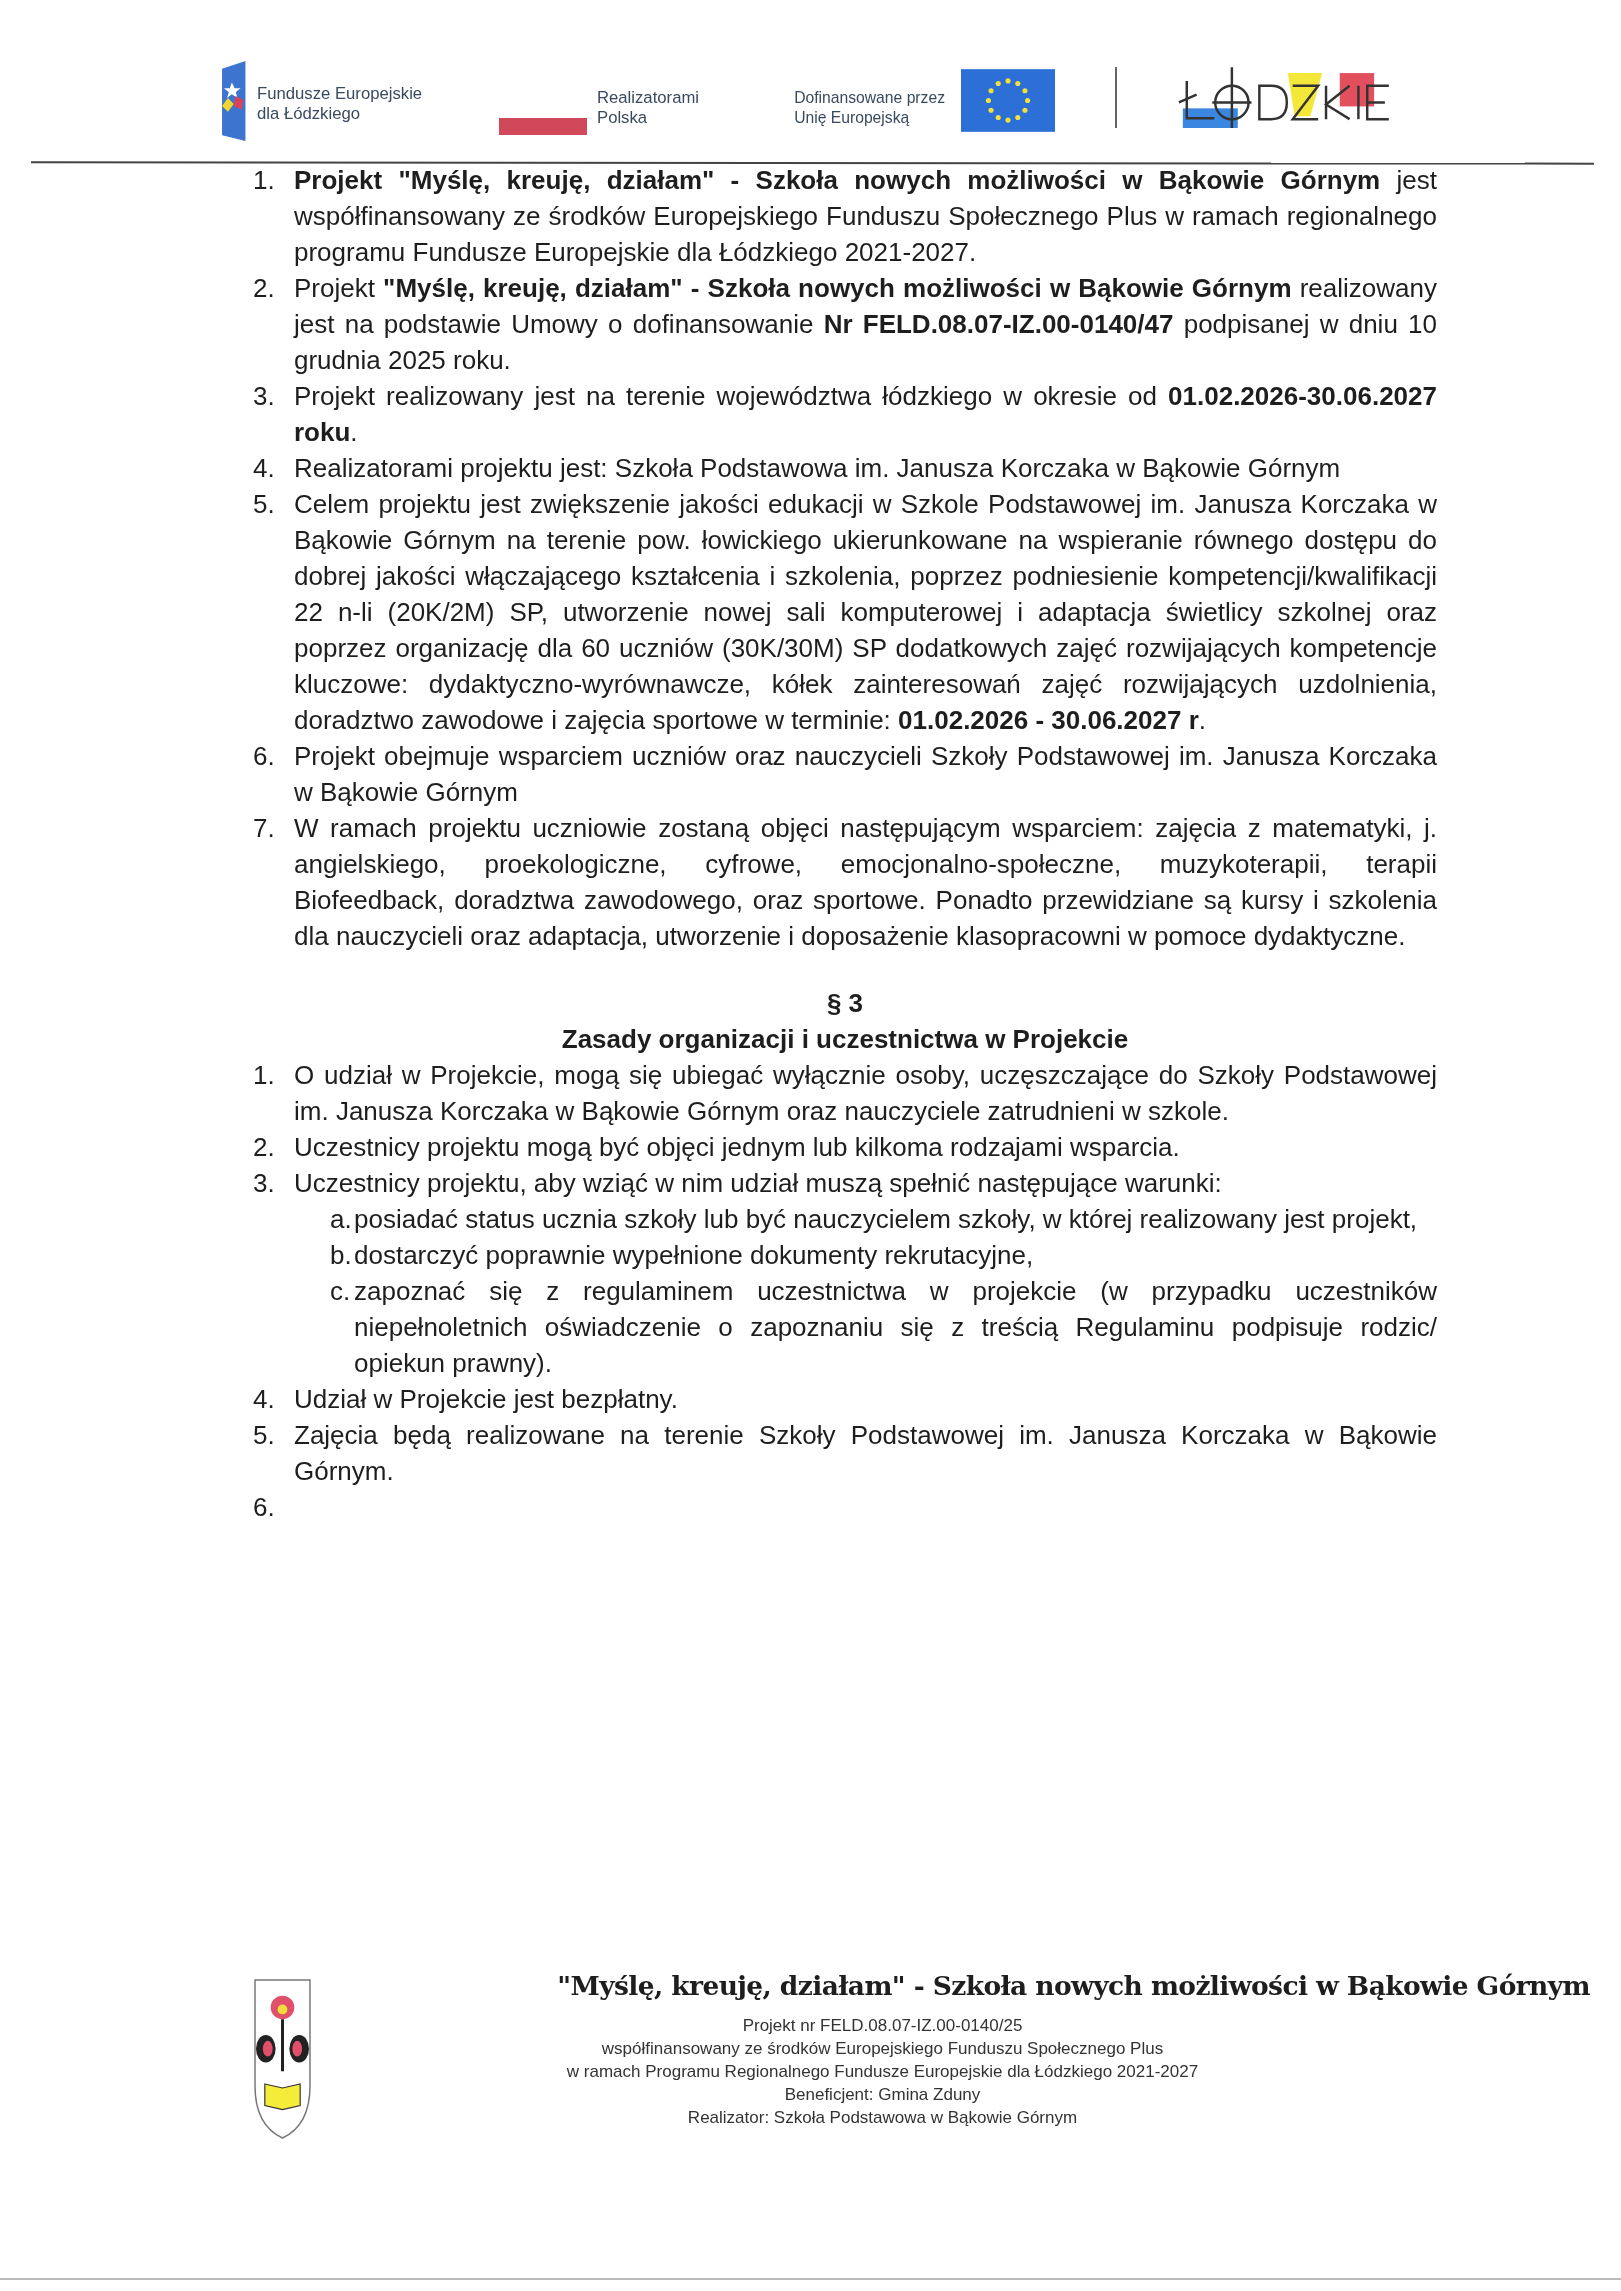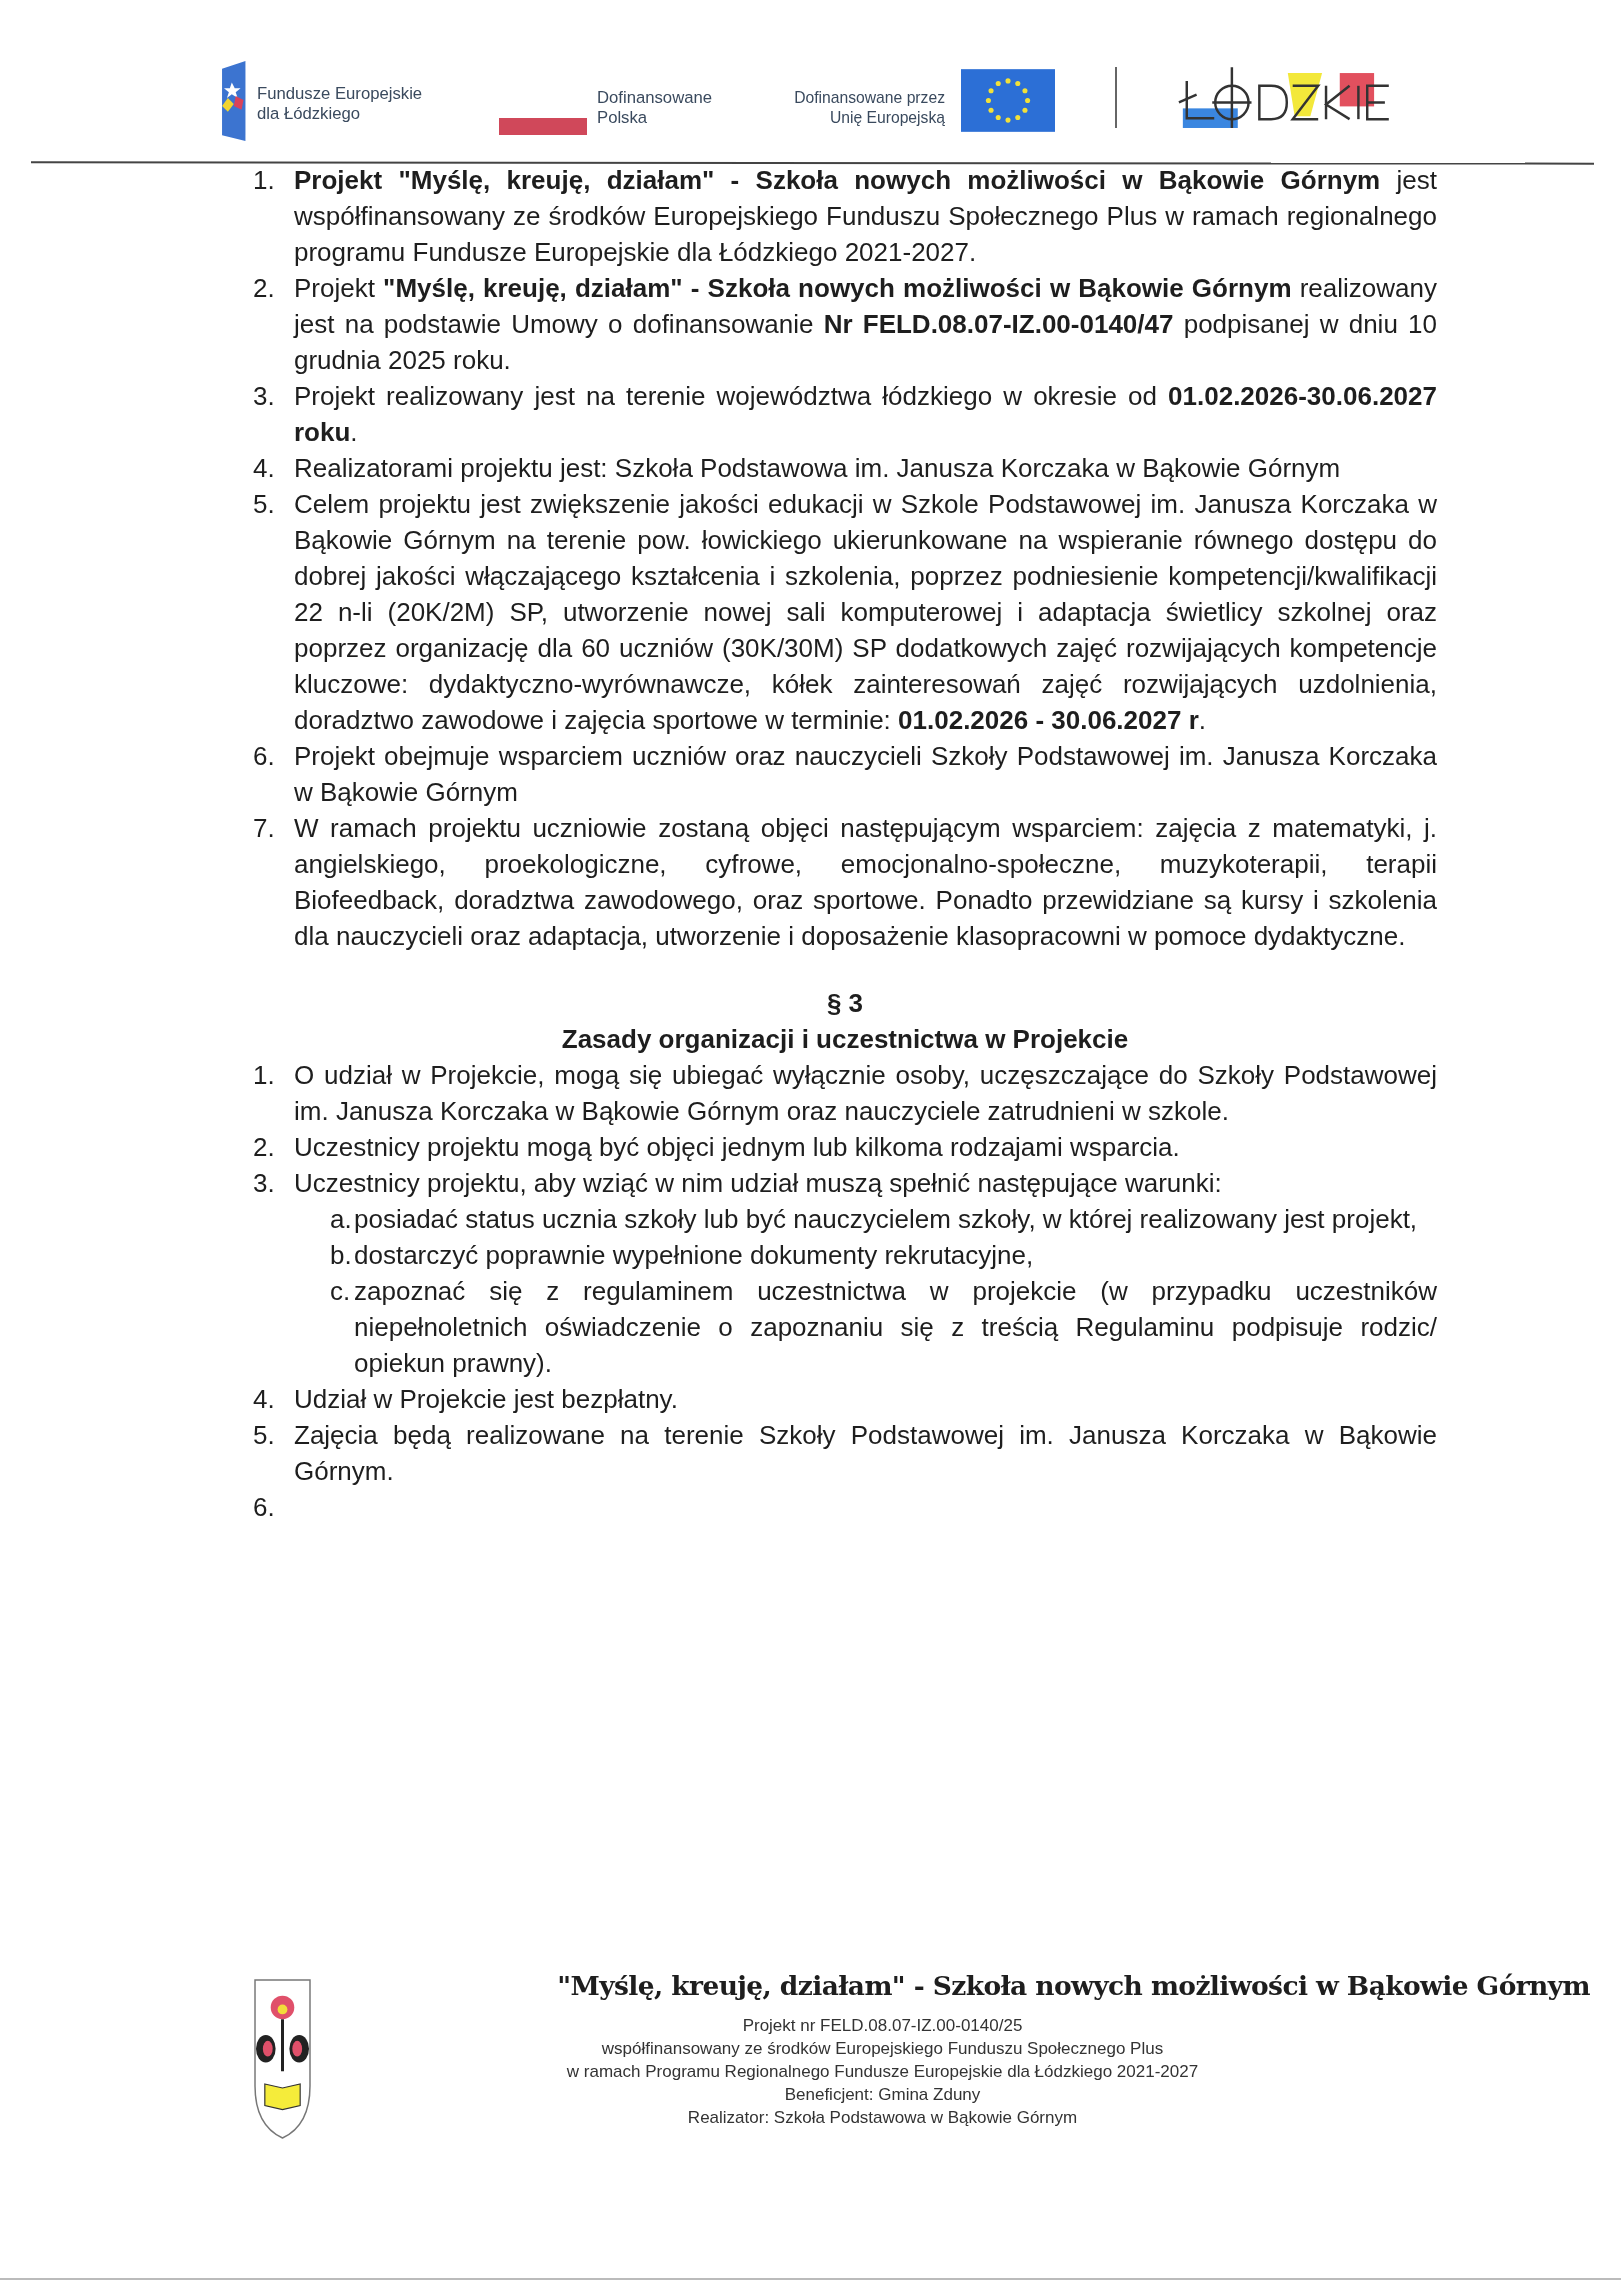--- a/index.html
+++ b/index.html
@@ -13,21 +13,21 @@
   .logos { position: absolute; top: 55px; left: 4px; width: 1621px; height: 98px; }
   .fe-logo { position: absolute; left: 218px; top: 5.9px; width: 265px; height: 80px; }
   .fe-flag { position: absolute; left: 0; top: 0; width: 23.5px; height: 80px; }
   .fe-text { position: absolute; left: 35px; top: 23.5px; font-size: 16.7px; line-height: 19.6px; color: #3a4a5e; }
   .rp-logo { position: absolute; left: 495px; top: 17.6px; width: 235px; height: 69px; }
   .rp-flag { position: absolute; left: 0; top: 27.4px; width: 88px; height: 35px; }
   .rp-flag .w { position:absolute; left:0; top:0; width:88px; height:17.6px; background:#fff; }
   .rp-flag .r { position:absolute; left:0; top:17.6px; width:88px; height:17.6px; background:#d0485a; }
   .rp-text { position: absolute; left: 98px; top: 15.7px; font-size: 16.7px; line-height: 19.6px; color: #3a4a5e; }
   .eu-logo { position: absolute; left: 765px; top: 13.7px; width: 294px; height: 69px; }
-  .eu-text { position: absolute; right: 118px; top: 19.6px; font-size: 15.7px; line-height: 19.6px; color: #3a4a5e; text-align: right; }
+  .eu-text { position: absolute; right: 118px; top: 19.6px; font-size: 15.7px; line-height: 19.6px; color: #3a4a5e; }
   .eu-flag { position: absolute; left: 192px; top: 0; width: 94px; height: 63px; }
   .sep-bar { position: absolute; left: 1111px; top: 11.8px; width: 2px; height: 61px; background: #666; }
   .lodz-logo { position: absolute; left: 1171px; top: 11.8px; width: 255px; height: 69px; }
 
   .top-rule { position: absolute; left: 31px; right: 27.4px; top: 162px; height: 2px; background: #444; transform: rotate(0.05deg); }
 
   
   .content { position: absolute; left: 253px; width: 1184px; top: 162px; font-size: 26px; line-height: 36px; }
   ol.items { margin: 0; padding: 0; list-style: none; }
   ol.items > li { position: relative; padding-left: 41px; text-align: justify; }
@@ -66,21 +66,21 @@
         <div>dla Łódzkiego</div>
       </div>
     </div>
 
     <div class="rp-logo">
       <div class="rp-flag">
           <div class="w"></div>
           <div class="r"></div>
         </div>
       <div class="rp-text">
-        <div>Dofinansowane</div>
+        <div>Realizatorami</div>
         <div>Polska</div>
       </div>
     </div>
 
     <div class="eu-logo">
       <div class="eu-text">
         <div>Dofinansowane przez</div>
         <div>Unię Europejską</div>
       </div>
       <svg class="eu-flag" viewBox="0 0 96 64" id="euflag">

